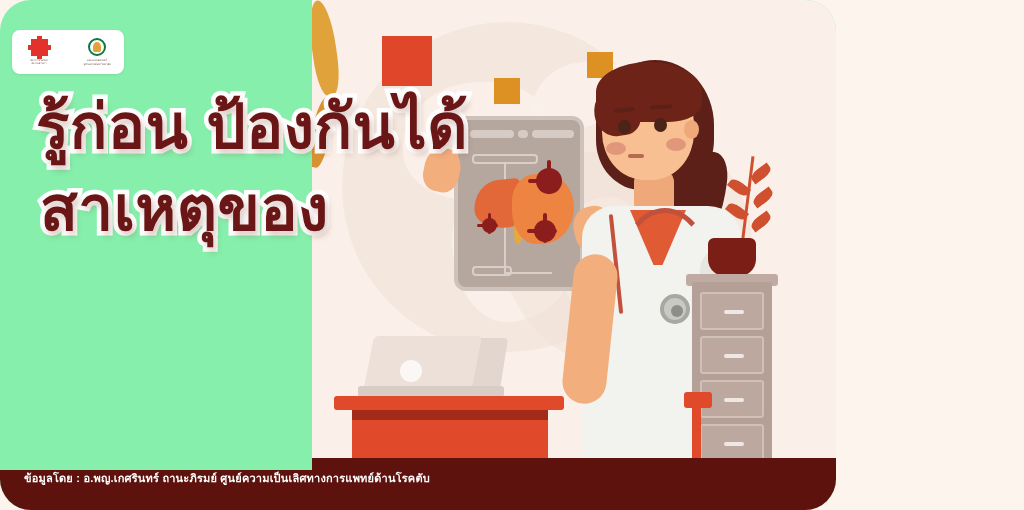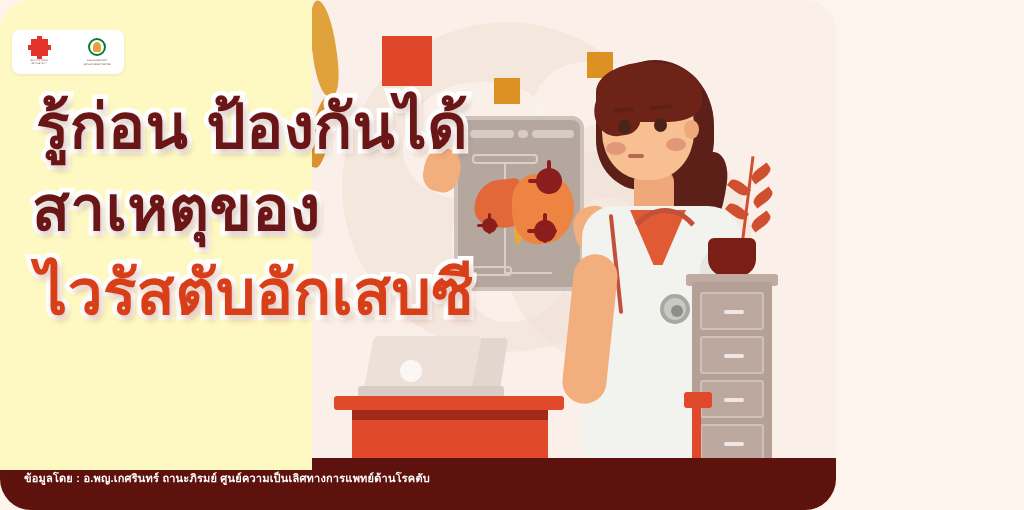--- a/index.html
+++ b/index.html
@@ -2,21 +2,21 @@
 <html lang="th"><head>
 <meta charset="utf-8">
 <title>Hepatitis C Awareness Banner</title>
 <style>
   html,body{margin:0;padding:0;}
   body{
     width:1024px;height:510px;overflow:hidden;
     font-family:"Liberation Sans","DejaVu Sans",sans-serif;
     background:#fdf4ee;
   }
-  .banner{position:relative;width:836px;height:510px;overflow:hidden;background:#fef9c3;border-radius:31px;}
+  .banner{position:relative;width:836px;height:510px;overflow:hidden;background:#86efac;border-radius:31px;}
 
   
   .illus-panel{position:absolute;right:0;top:0;width:524px;height:470px;overflow:hidden;background:#fbf0e9;}
   .globe{position:absolute;left:30px;top:22px;width:330px;height:330px;border-radius:50%;
          background:#f4e7de;opacity:.95;}
   .globe-land{position:absolute;border-radius:46% 54% 40% 60%/52% 44% 56% 48%;background:#fbf2ec;opacity:.85;}
   .gl1{left:60px;top:60px;width:150px;height:120px;transform:rotate(-12deg);}
   .gl2{left:110px;top:150px;width:120px;height:150px;border-radius:60% 40% 55% 45%/45% 60% 40% 55%;}
   .gl3{left:190px;top:40px;width:120px;height:90px;border-radius:50% 50% 60% 40%/60% 40% 50% 50%;}
   .gl4{left:215px;top:175px;width:95px;height:120px;border-radius:55% 45% 50% 50%/50% 55% 45% 50%;}
@@ -147,21 +147,21 @@
   .clip-stick{position:absolute;left:380px;top:404px;width:9px;height:58px;background:#e0492a;}
 
   .floor{position:absolute;left:0;top:458px;width:524px;height:12px;background:#5e120d;}
 
   
   .headlines{position:absolute;left:0;top:96px;width:540px;}
   .hl{display:block;font-weight:bold;letter-spacing:.5px;white-space:nowrap;line-height:1;}
   .hl1{font-size:62px;color:#6b1616;margin-left:36px;
        -webkit-text-stroke:9px #ffffff;paint-order:stroke fill;
        text-shadow:3px 5px 6px rgba(120,60,40,.28);}
-  .hl2{font-size:62px;color:#6b1616;margin-left:32px;margin-top:20px;
+  .hl2{font-size:62px;color:#6b1616;margin-left:40px;margin-top:20px;
        -webkit-text-stroke:9px #ffffff;paint-order:stroke fill;
        text-shadow:3px 5px 6px rgba(120,60,40,.28);}
   .hl3{font-size:62px;color:#d83e18;margin-left:36px;margin-top:22px;
        -webkit-text-stroke:9px #ffffff;paint-order:stroke fill;
        text-shadow:3px 5px 6px rgba(150,70,40,.3);}
 
   
   .logo-card{position:absolute;left:12px;top:30px;width:112px;height:44px;background:#ffffff;
              border-radius:8px;display:flex;align-items:center;justify-content:center;gap:10px;
              box-shadow:0 1px 3px rgba(0,0,0,.08);}
@@ -295,20 +295,19 @@
           <span></span>
         </div>
       <div class="logo-cap">คณะแพทยศาสตร์
 จุฬาลงกรณ์มหาวิทยาลัย</div>
     </div>
   </div>
 
   <div class="headlines">
     <span class="hl hl1">รู้ก่อน ป้องกันได้</span>
     <span class="hl hl2">สาเหตุของ</span>
-    <span class="hl hl3">ไวรัสตับอักเสบซี</span>
   </div>
 
   <div class="footer">
     <div>ข้อมูลโดย : อ.พญ.เกศรินทร์ ถานะภิรมย์ ศูนย์ความเป็นเลิศทางการแพทย์ด้านโรคตับ</div>
   </div>
 
 </div>
 
 </body></html>

